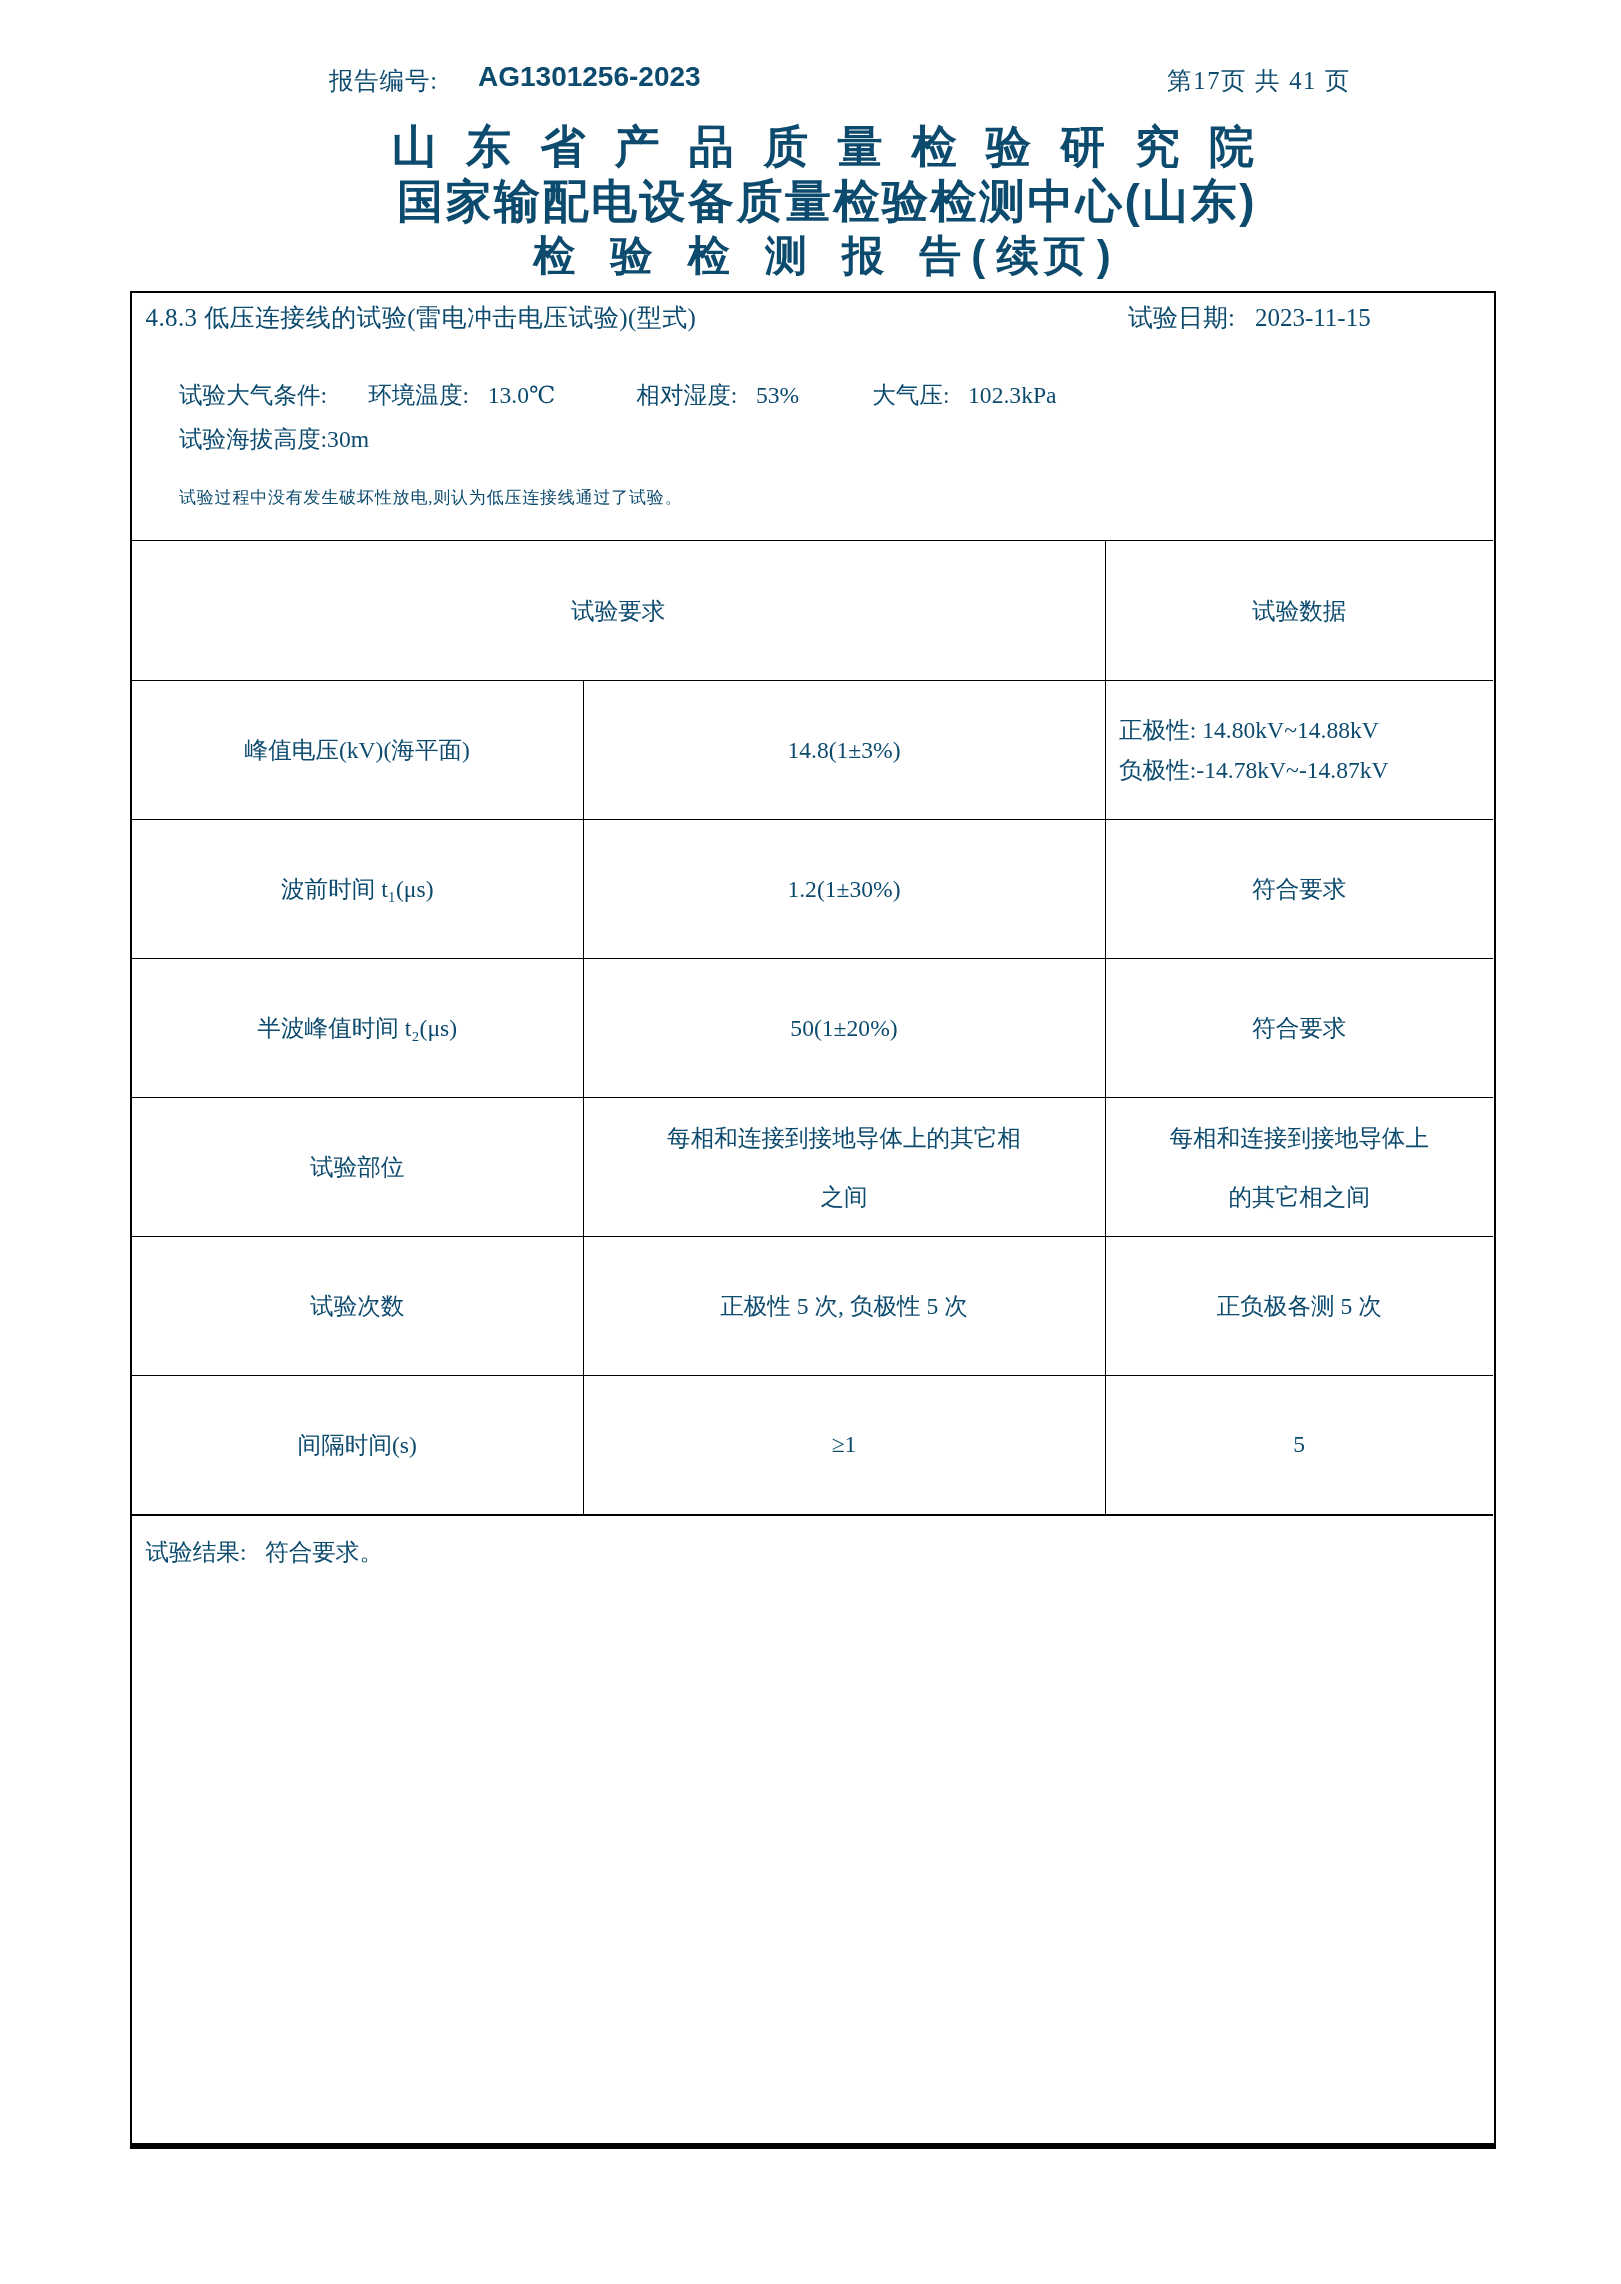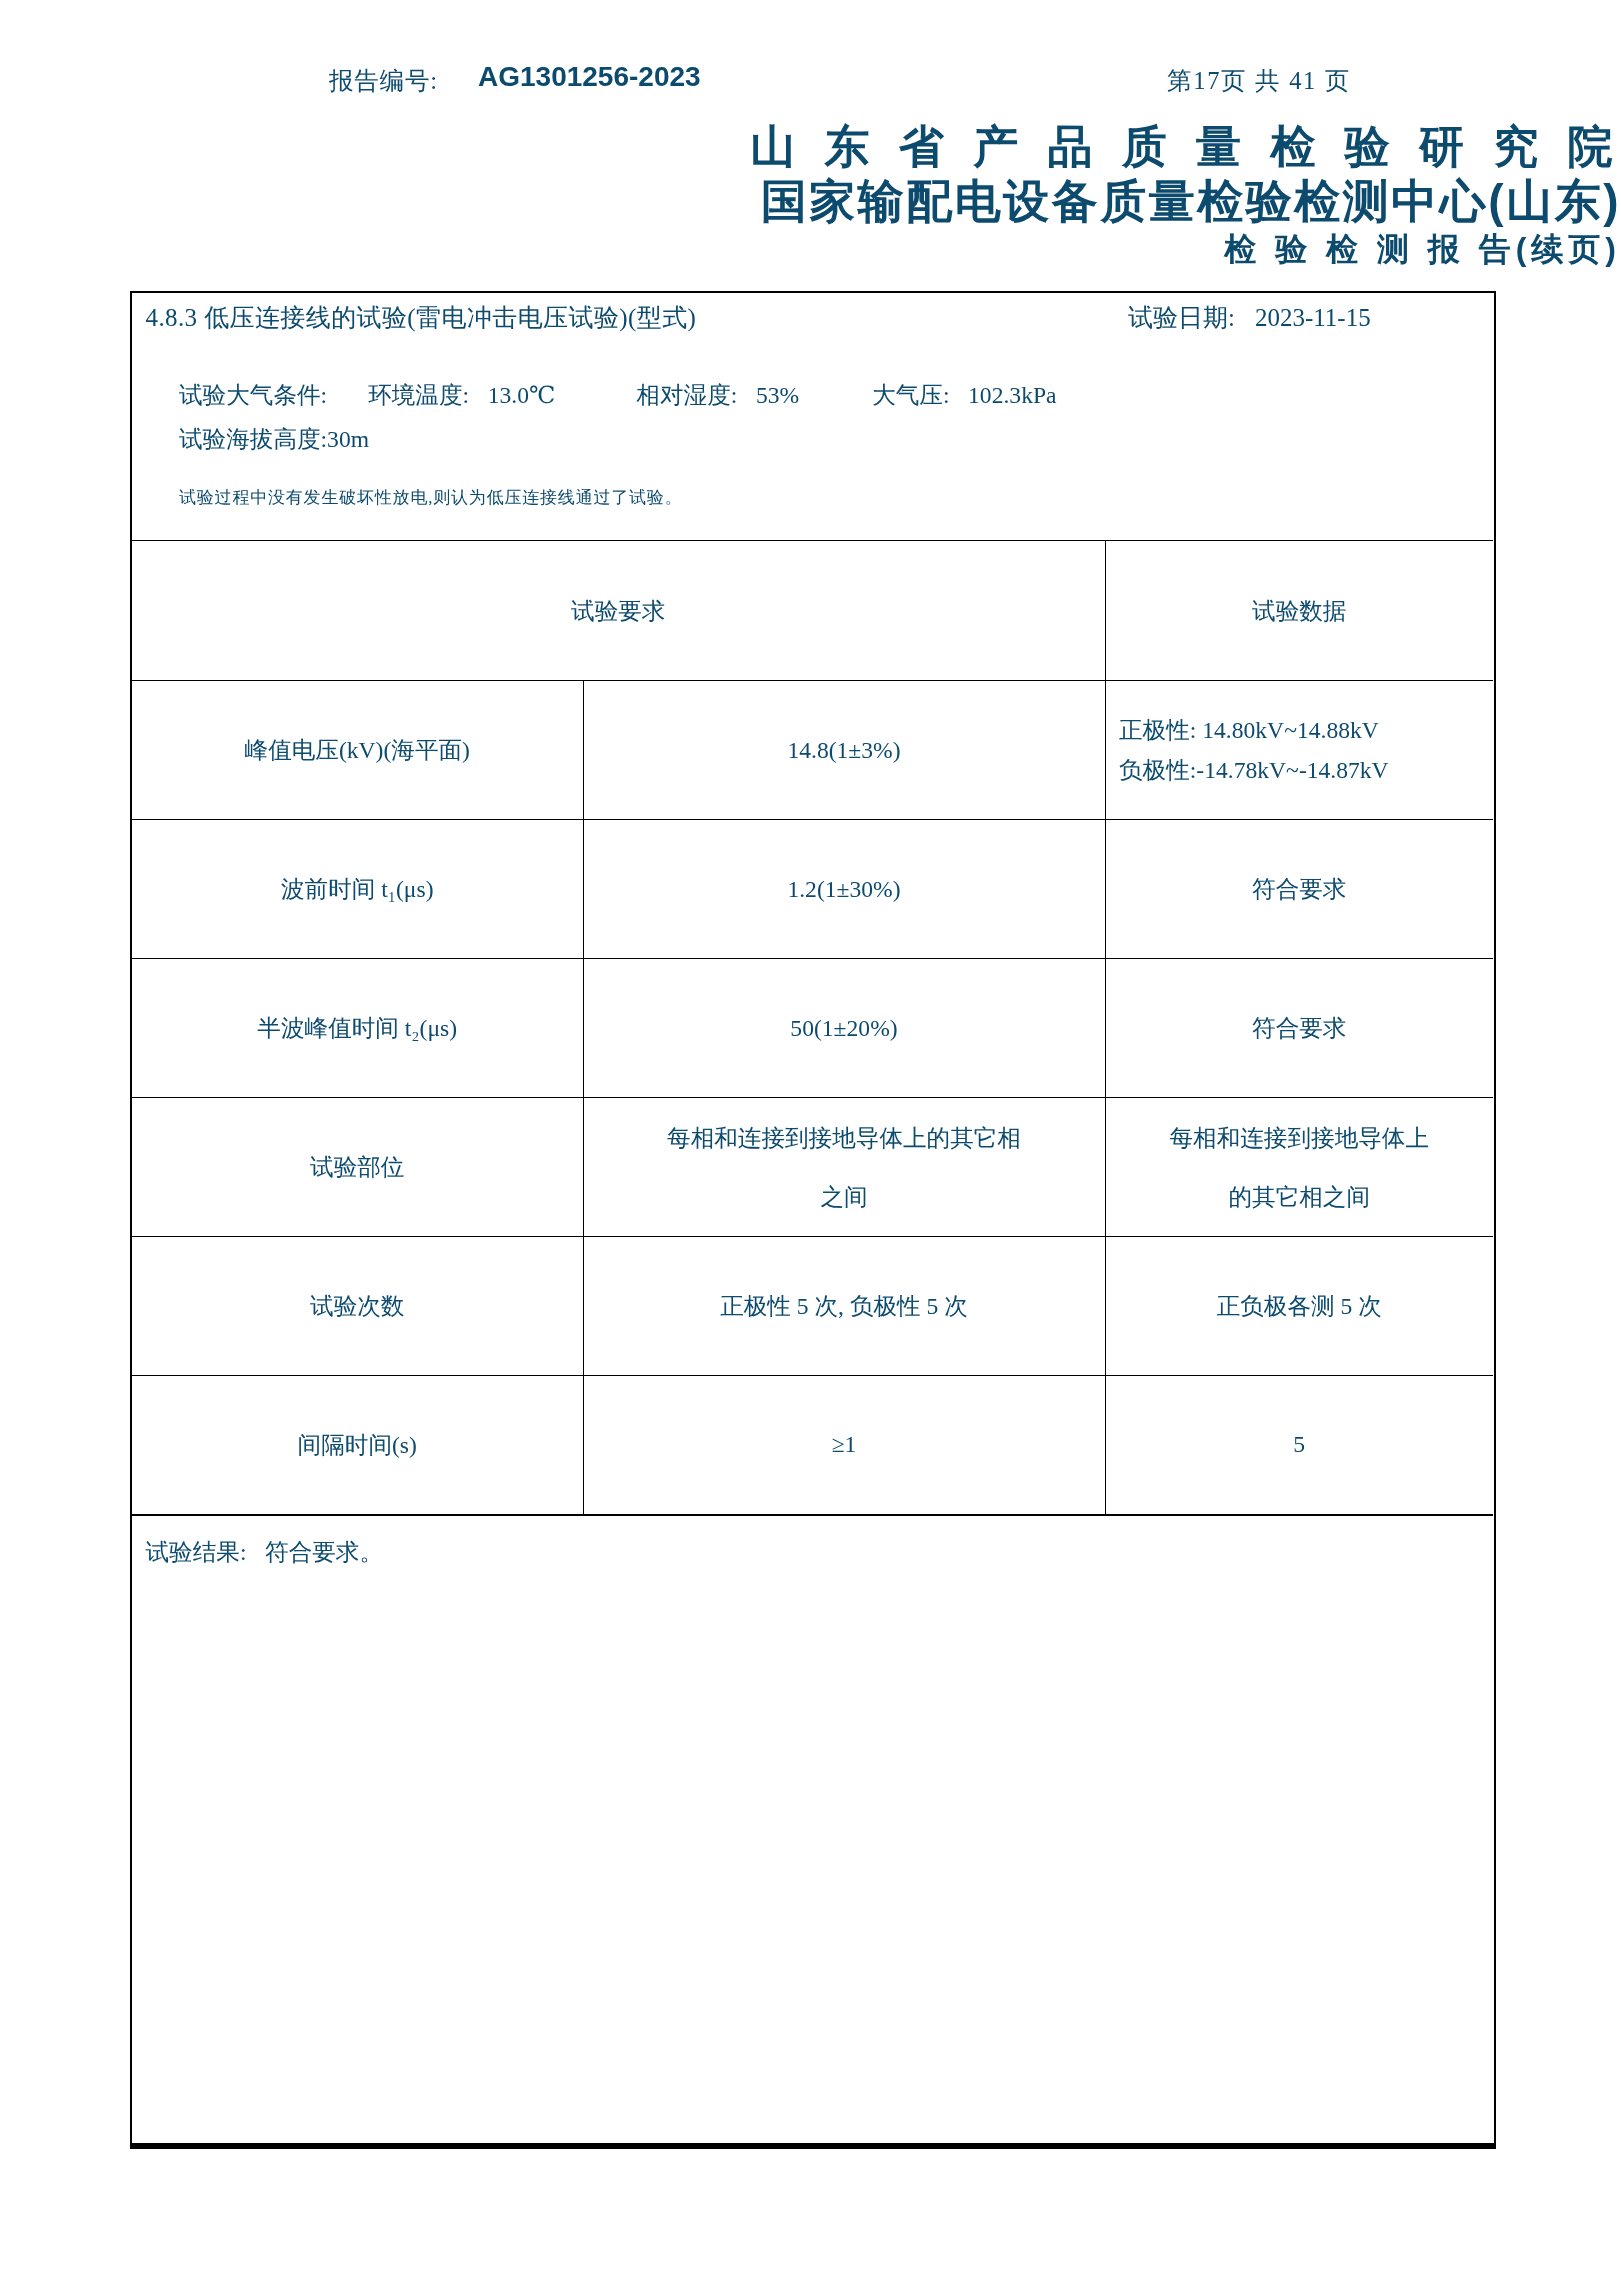--- a/index.html
+++ b/index.html
@@ -23,25 +23,25 @@
     position:absolute; top:61px; left:478px;
     font-family:"Liberation Sans","DejaVu Sans",sans-serif;
     font-weight:bold; font-size:28px; letter-spacing:0px;
   }
   .page-info {
     position:absolute; top:64px; left:1167px;
     font-size:24.5px; letter-spacing:1.7px;
   }
 
   
-  .title { position:absolute; left:0; width:100%; text-align:right;
+  .title { position:absolute; left:0; width:100%; text-align:center;
            font-family:"Liberation Sans","DejaVu Sans",sans-serif; font-weight:bold;padding-left:33px; }
   .title-1 { top:117px; font-size:45px; letter-spacing:8.4px; }
   .title-2 { top:171px; font-size:46px; letter-spacing:2.5px; }
-  .title-3 { top:228px; font-size:32px; letter-spacing:5px; }
+  .title-3 { top:228px; font-size:42px; letter-spacing:5px;font-family:Liberation Mono, monospace; }
 
   
   .report-box {
     position:absolute; left:130px; top:291px;
     width:1366px; height:1858px;
     border:2.5px solid #000;
     border-bottom-width:6.8px;
     background:#fff;
     padding-left:44px;
   }

